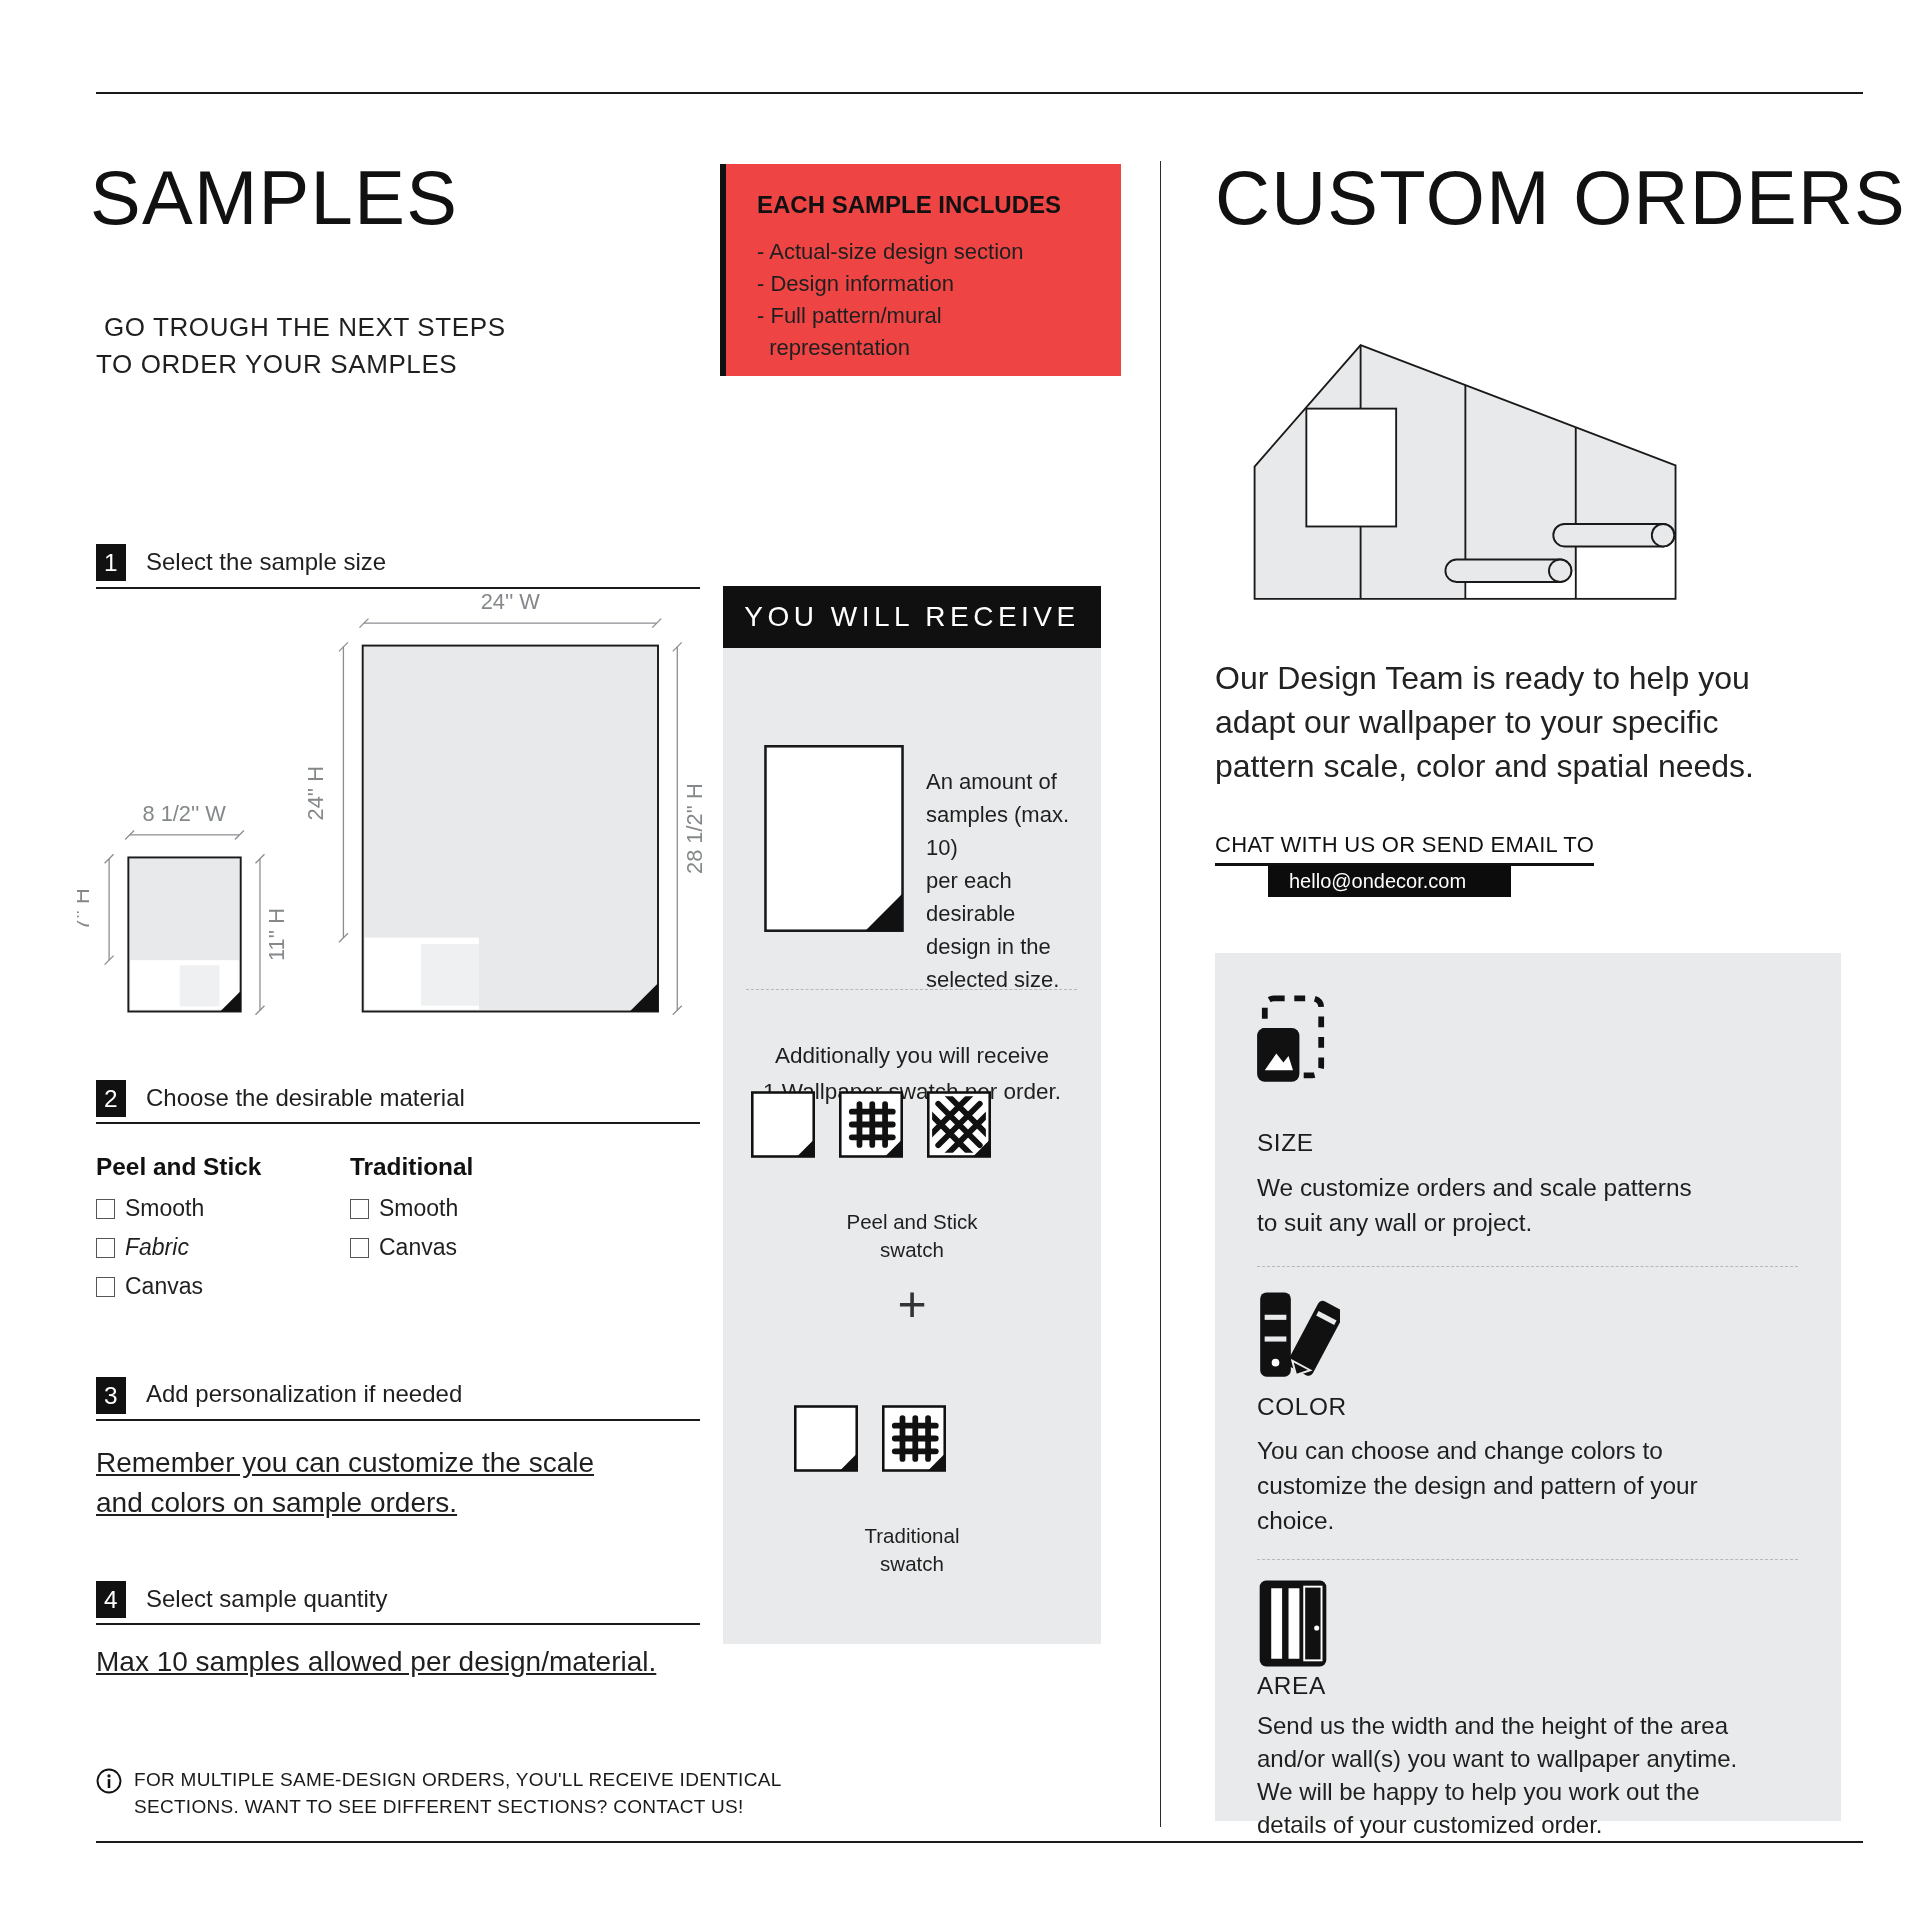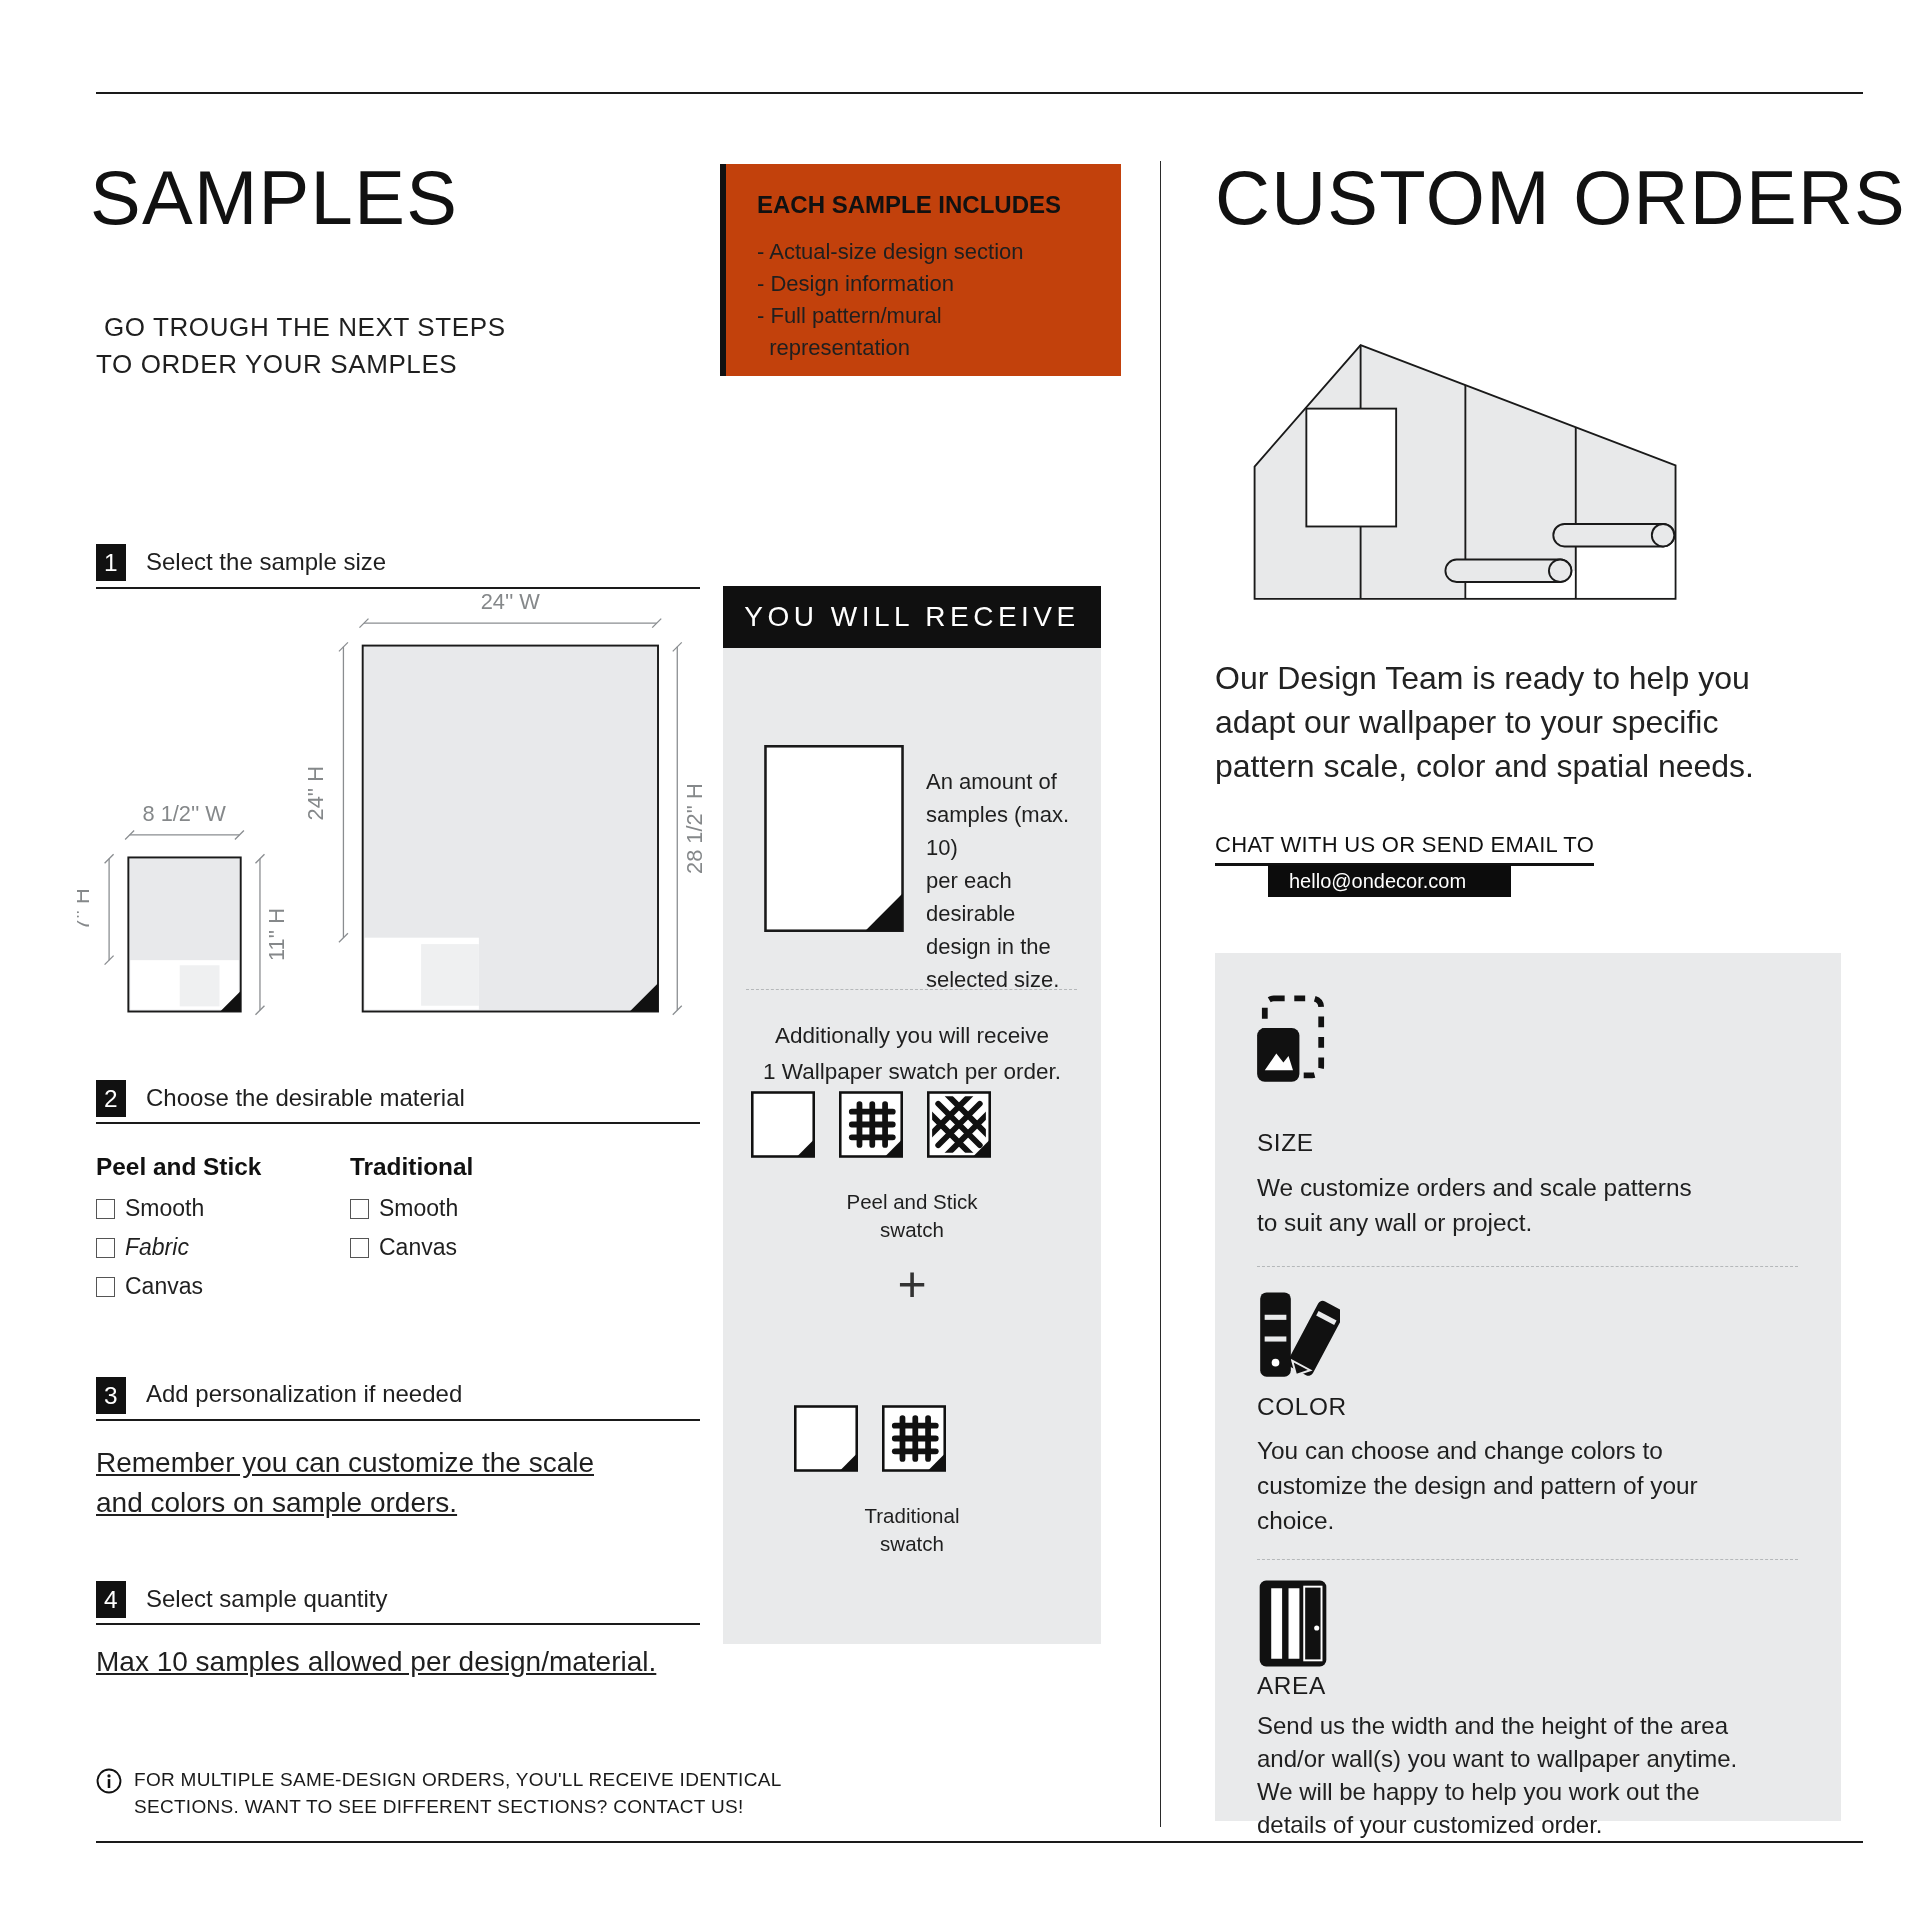--- a/index.html
+++ b/index.html
@@ -11,29 +11,29 @@
   .step-badge{position:absolute;width:29.5px;height:37px;background:#111;color:#fff;font-size:24.4px;display:flex;align-items:center;justify-content:center;}
   .step-title{position:absolute;font-size:24px;color:#1f1f1f;white-space:nowrap;}
   .step-underline{position:absolute;background:#1a1a1a;height:1.9px;}
   .step-body{position:absolute;font-size:24px;line-height:35px;color:#1f1f1f;text-decoration:underline;}
   .mat-header{position:absolute;font-size:24.4px;font-weight:700;color:#111;white-space:nowrap;}
   .opt{position:absolute;display:flex;align-items:center;gap:10.3px;font-size:23px;color:#1f1f1f;white-space:nowrap;}
   .cbx{width:16.7px;height:18px;border:1.3px solid #555;background:#fff;display:inline-block;}
   .note{position:absolute;font-size:19px;line-height:27px;color:#1a1a1a;letter-spacing:0.3px;}
   .note-line{display:block;}
   
-  .includes-box{position:absolute;left:720px;top:164px;width:401px;height:212px;background:#c2410c;border-left:6.4px solid #111;box-sizing:border-box;padding:27px 19px 0 31px;}
+  .includes-box{position:absolute;left:720px;top:164px;width:401px;height:212px;background:#ef4444;border-left:6.4px solid #111;box-sizing:border-box;padding:27px 19px 0 31px;}
   .includes-title{font-size:24px;font-weight:700;color:#111;margin-bottom:16.7px;}
   .includes-item{font-size:22px;line-height:32px;color:#1f1f1f;display:block;white-space:pre;}
   
   .banner{position:absolute;left:723px;top:586px;width:378px;height:62px;background:#101010;color:#fff;display:flex;align-items:center;justify-content:center;font-size:28px;letter-spacing:4.5px;white-space:nowrap;}
   .panel-mid{position:absolute;left:723px;top:648px;width:378px;height:996px;background:#e9eaeb;}
   .amount-text{position:absolute;left:926px;top:765px;width:180px;font-size:22px;line-height:33px;color:#1f1f1f;}
   .dashed{position:absolute;border-top:1.3px dashed #b5b8ba;}
-  .mid-center{position:absolute;left:723px;width:378px;text-align:center;color:#1f1f1f;}
+  .mid-center{position:absolute;left:723px;width:378px;text-align:center;color:#1f1f1f;margin-top:20px;}
   .swatch-label{font-size:20.5px;line-height:28px;}
   .plus{font-size:50px;font-weight:300;color:#333;}
   
   .para{position:absolute;font-size:32px;line-height:44px;color:#222222;white-space:nowrap;}
   .chat{position:absolute;font-size:22px;letter-spacing:0.3px;color:#111;white-space:nowrap;}
   .chat-underline{position:absolute;background:#111;height:2.6px;}
   .email-badge{position:absolute;left:1268px;top:865px;width:243px;height:32px;background:#0c0c0c;color:#fff;font-size:20px;display:flex;align-items:center;padding-left:21px;box-sizing:border-box;white-space:nowrap;}
   .panel-right{position:absolute;left:1215px;top:953px;width:626px;height:868px;background:#e9eaeb;}
   .feat-title{position:absolute;font-size:24.4px;color:#1c1c1c;letter-spacing:0.6px;}
   .feat-body{position:absolute;font-size:24.4px;line-height:35px;color:#1f1f1f;white-space:nowrap;}

